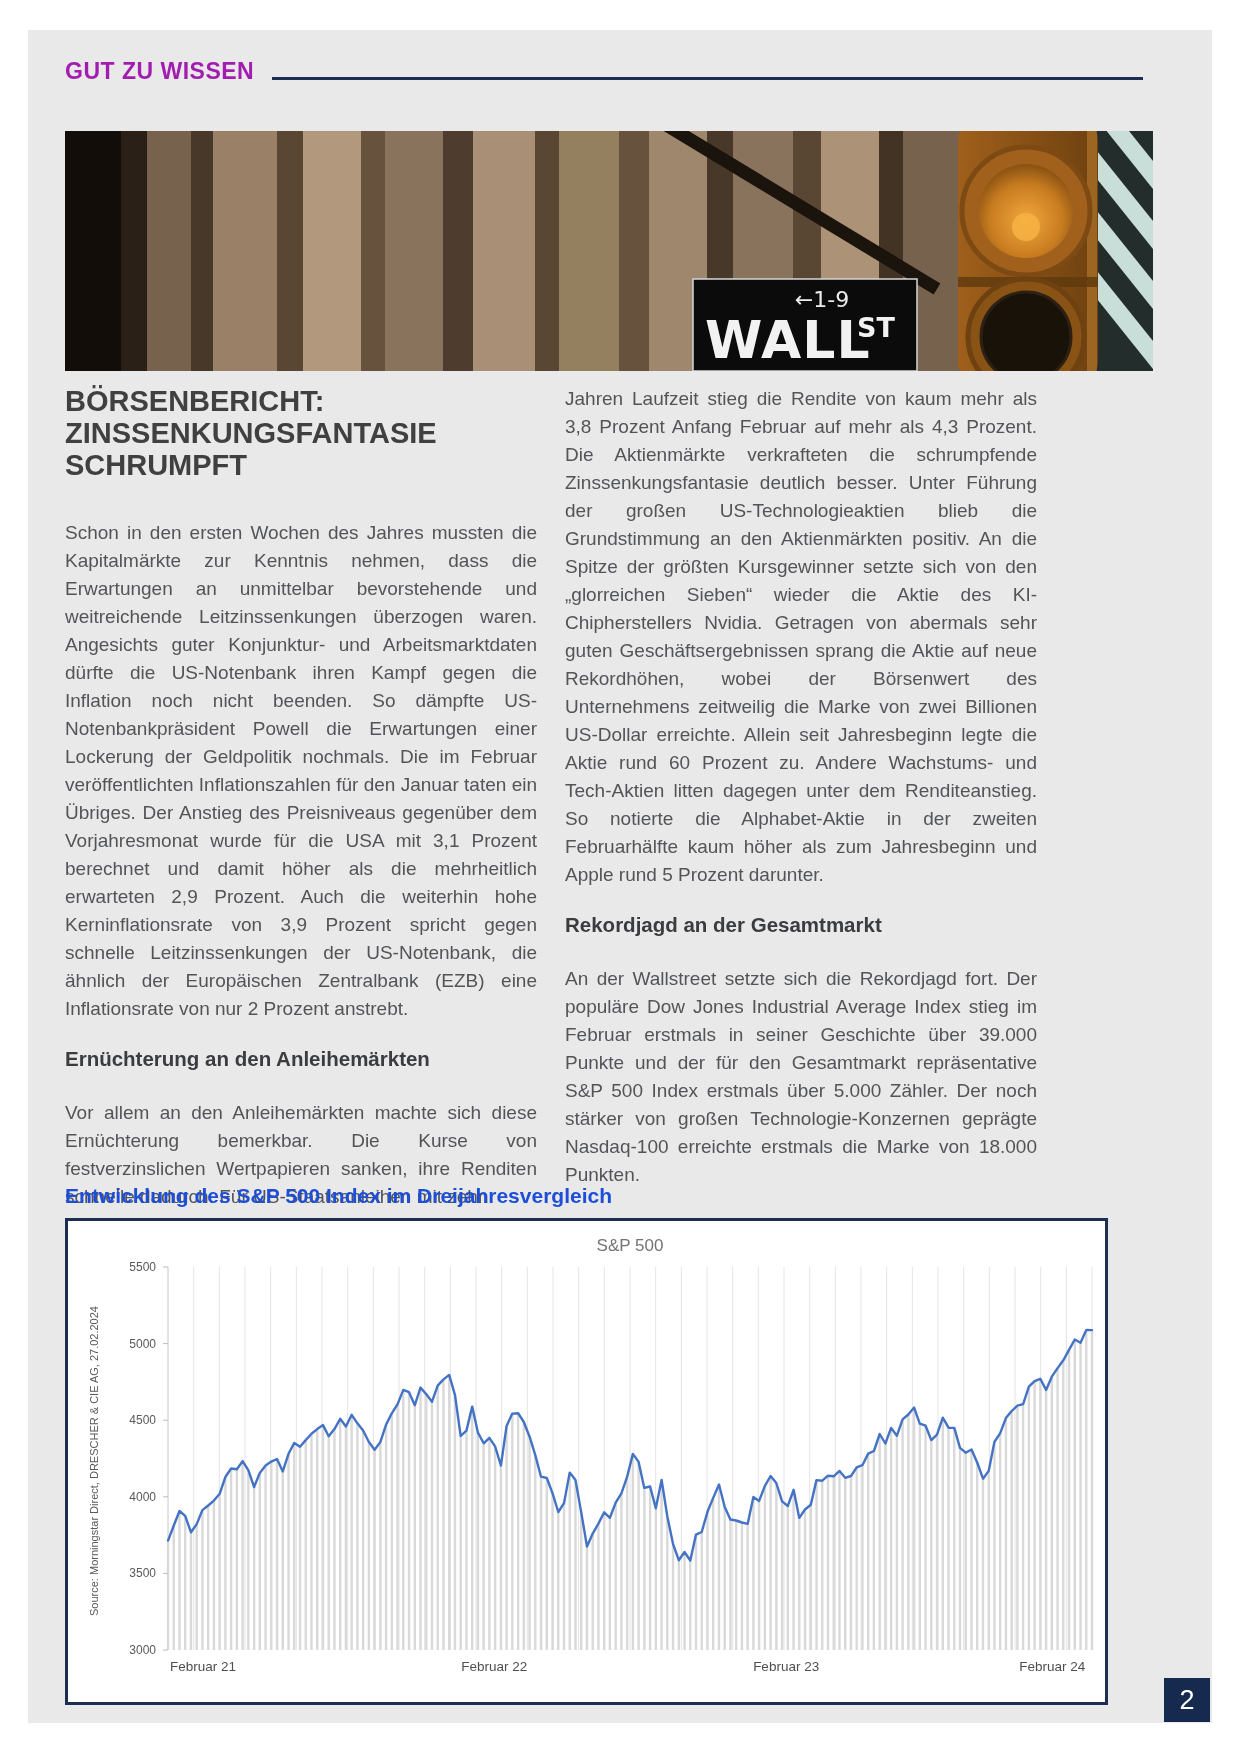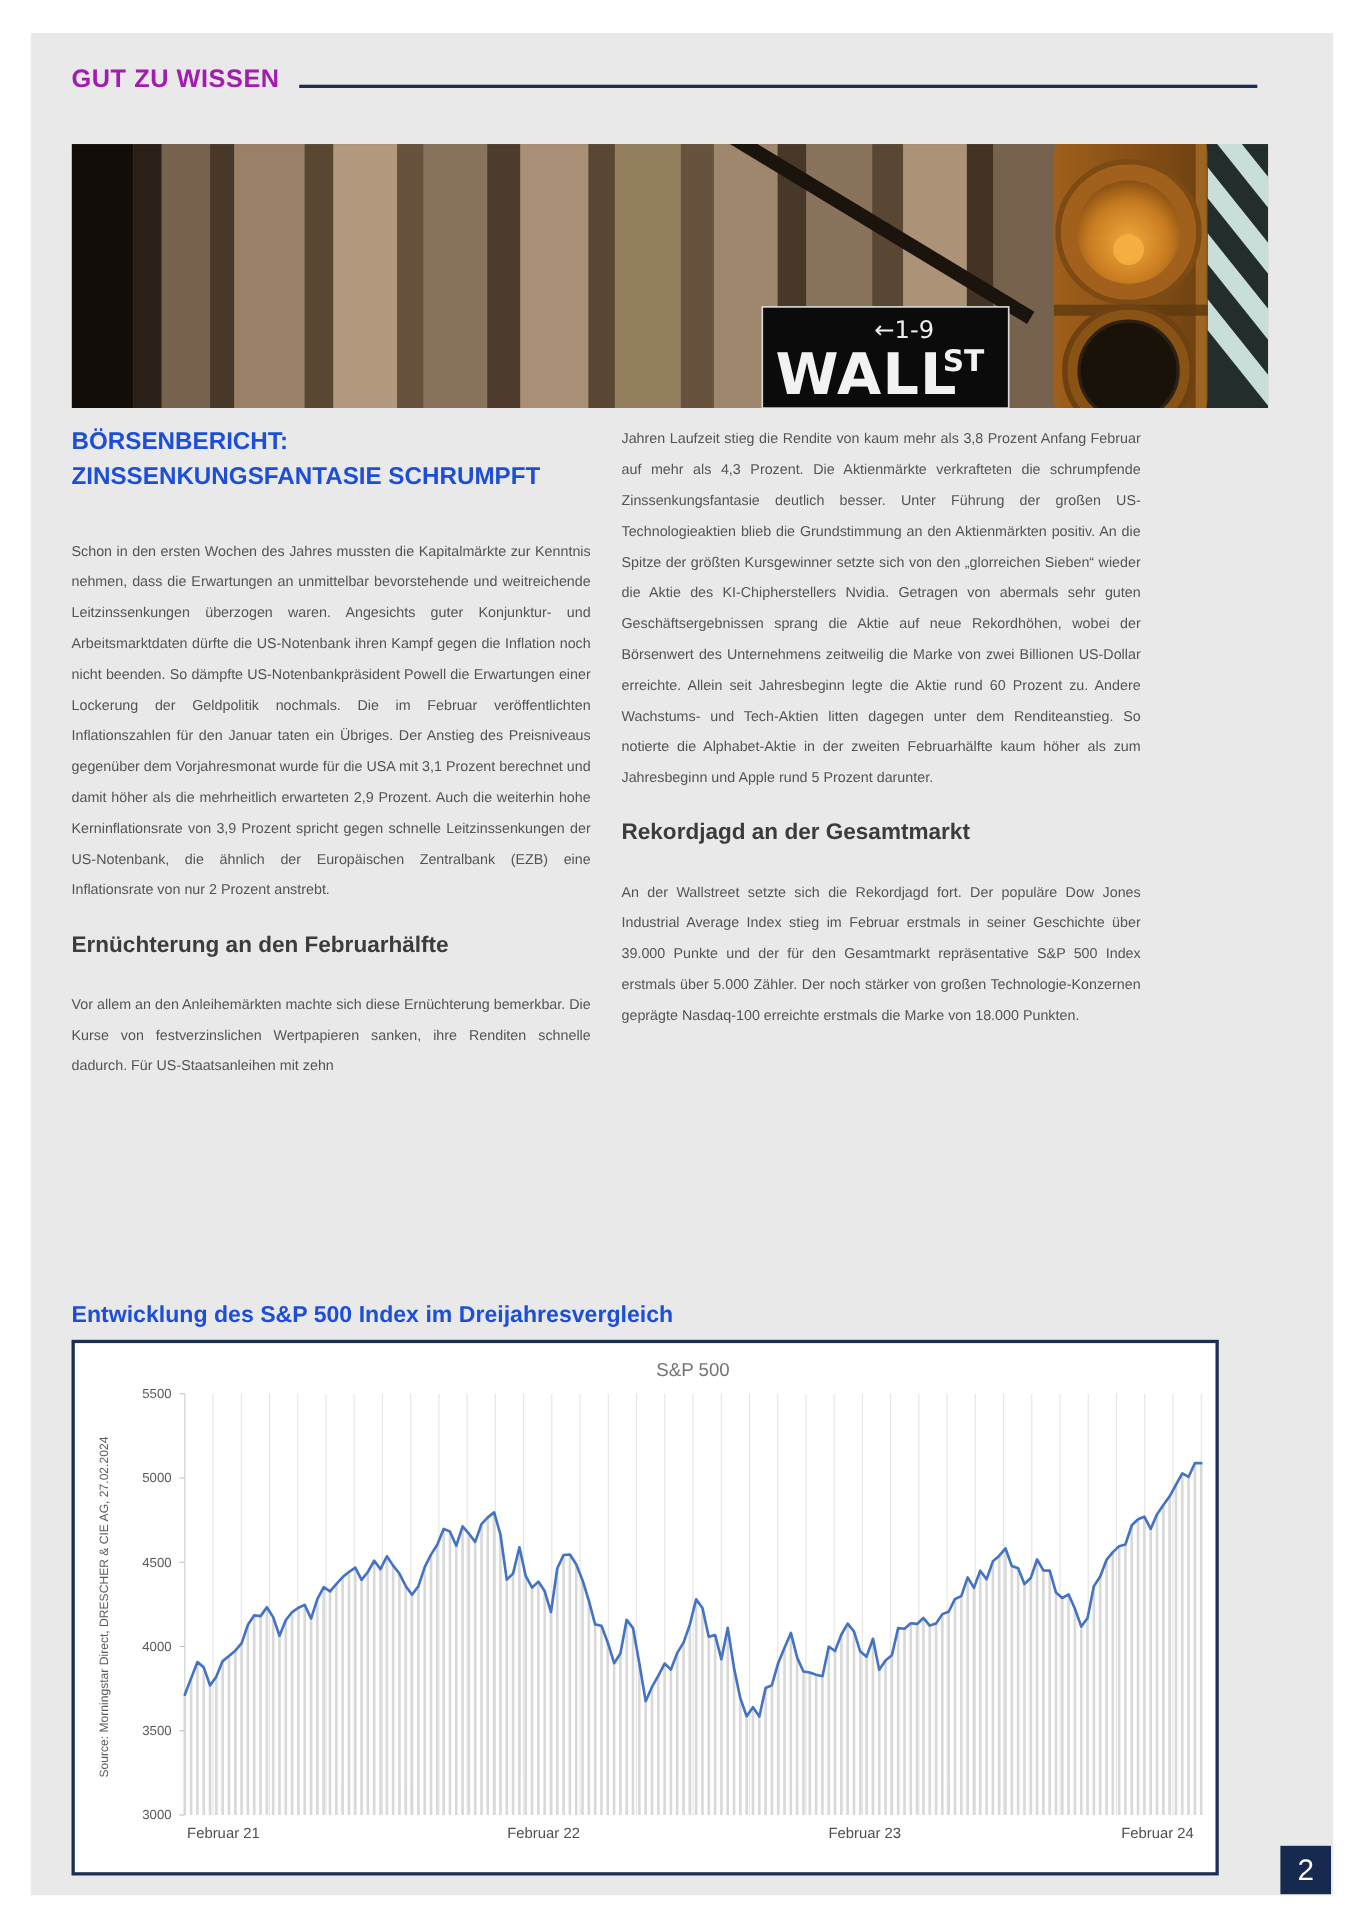--- a/index.html
+++ b/index.html
@@ -14,23 +14,23 @@
   
   .hdr{position:absolute;left:37px;top:28px;width:1078px;display:flex;align-items:flex-end;}
   .hdr h1{margin:0;font-size:23px;font-weight:bold;color:#a21caf;letter-spacing:.5px;line-height:1.2;}
   .hdr .rule{flex:1;height:3px;background:#1c2f52;margin-left:18px;margin-bottom:6px;}
   
   .photo{position:absolute;left:37px;top:101px;width:1088px;height:240px;overflow:hidden;}
   .photo svg{display:block;}
   
   .cols{position:absolute;left:37px;top:355px;width:972px;display:flex;gap:28px;}
   .col{width:472px;}
-  .col h2{margin:0 0 38px 0;font-size:22px;line-height:32px;font-weight:bold;color:#1d4ed8;}
+  .col h2{margin:0 0 38px 0;font-size:29px;line-height:32px;font-weight:bold;color:#404040;}
   .col h3{margin:20px 0 28px 0;font-size:20.5px;font-weight:bold;color:#3a3c3f;}
-  .col p{margin:0 0 24px 0;font-size:13px;line-height:28px;color:#525457;text-align:justify;}
+  .col p{margin:0 0 24px 0;font-size:19px;line-height:28px;color:#525457;text-align:justify;}
   
   .chart-section{position:absolute;left:37px;top:1154px;width:1043px;}
   .chart-section h2{margin:0 0 10px 0;font-size:21px;font-weight:bold;color:#1d4ed8;}
   .chart-frame{width:1037px;height:481px;background:#ffffff;border:3px solid #1c2f52;}
   .chart-frame svg{display:block;}
   
   .pagenum{
     position:absolute;right:2px;top:1648px;width:46px;height:44px;background:#16294e;
     color:#ffffff;font-size:27px;display:flex;align-items:center;justify-content:center;
   }
@@ -107,21 +107,21 @@
         <text x="640" y="227" font-size="52" font-weight="bold" fill="#f2f2f2" letter-spacing="1" font-family="DejaVu Sans, sans-serif">WALL</text>
         <text x="792" y="206" font-size="27" font-weight="bold" fill="#f2f2f2" font-family="DejaVu Sans, sans-serif">ST</text>
       </g>
     </svg>
   </div>
 
   <div class="cols">
     <div class="col">
       <h2>BÖRSENBERICHT: ZINSSENKUNGSFANTASIE SCHRUMPFT</h2>
       <p>Schon in den ersten Wochen des Jahres mussten die Kapitalmärkte zur Kenntnis nehmen, dass die Erwartungen an unmittelbar bevorstehende und weitreichende Leitzinssenkungen überzogen waren. Angesichts guter Konjunktur- und Arbeitsmarktdaten dürfte die US-Notenbank ihren Kampf gegen die Inflation noch nicht beenden. So dämpfte US-Notenbankpräsident Powell die Erwartungen einer Lockerung der Geldpolitik nochmals. Die im Februar veröffentlichten Inflationszahlen für den Januar taten ein Übriges. Der Anstieg des Preisniveaus gegenüber dem Vorjahresmonat wurde für die USA mit 3,1 Prozent berechnet und damit höher als die mehrheitlich erwarteten 2,9 Prozent. Auch die weiterhin hohe Kerninflationsrate von 3,9 Prozent spricht gegen schnelle Leitzinssenkungen der US-Notenbank, die ähnlich der Europäischen Zentralbank (EZB) eine Inflationsrate von nur 2 Prozent anstrebt.</p>
-      <h3>Ernüchterung an den Februarhälfte</h3>
+      <h3>Ernüchterung an den Anleihemärkten</h3>
       <p>Vor allem an den Anleihemärkten machte sich diese Ernüchterung bemerkbar. Die Kurse von festverzinslichen Wertpapieren sanken, ihre Renditen schnelle dadurch. Für US-Staatsanleihen mit zehn</p>
     </div>
     <div class="col">
       <p>Jahren Laufzeit stieg die Rendite von kaum mehr als 3,8 Prozent Anfang Februar auf mehr als 4,3 Prozent. Die Aktienmärkte verkrafteten die schrumpfende Zinssenkungsfantasie deutlich besser. Unter Führung der großen US-Technologieaktien blieb die Grundstimmung an den Aktienmärkten positiv. An die Spitze der größten Kursgewinner setzte sich von den „glorreichen Sieben“ wieder die Aktie des KI-Chipherstellers Nvidia. Getragen von abermals sehr guten Geschäftsergebnissen sprang die Aktie auf neue Rekordhöhen, wobei der Börsenwert des Unternehmens zeitweilig die Marke von zwei Billionen US-Dollar erreichte. Allein seit Jahresbeginn legte die Aktie rund 60 Prozent zu. Andere Wachstums- und Tech-Aktien litten dagegen unter dem Renditeanstieg. So notierte die Alphabet-Aktie in der zweiten Februarhälfte kaum höher als zum Jahresbeginn und Apple rund 5 Prozent darunter.</p>
       <h3>Rekordjagd an der Gesamtmarkt</h3>
       <p>An der Wallstreet setzte sich die Rekordjagd fort. Der populäre Dow Jones Industrial Average Index stieg im Februar erstmals in seiner Geschichte über 39.000 Punkte und der für den Gesamtmarkt repräsentative S&amp;P 500 Index erstmals über 5.000 Zähler. Der noch stärker von großen Technologie-Konzernen geprägte Nasdaq-100 erreichte erstmals die Marke von 18.000 Punkten.</p>
     </div>
   </div>
 
   <div class="chart-section">

